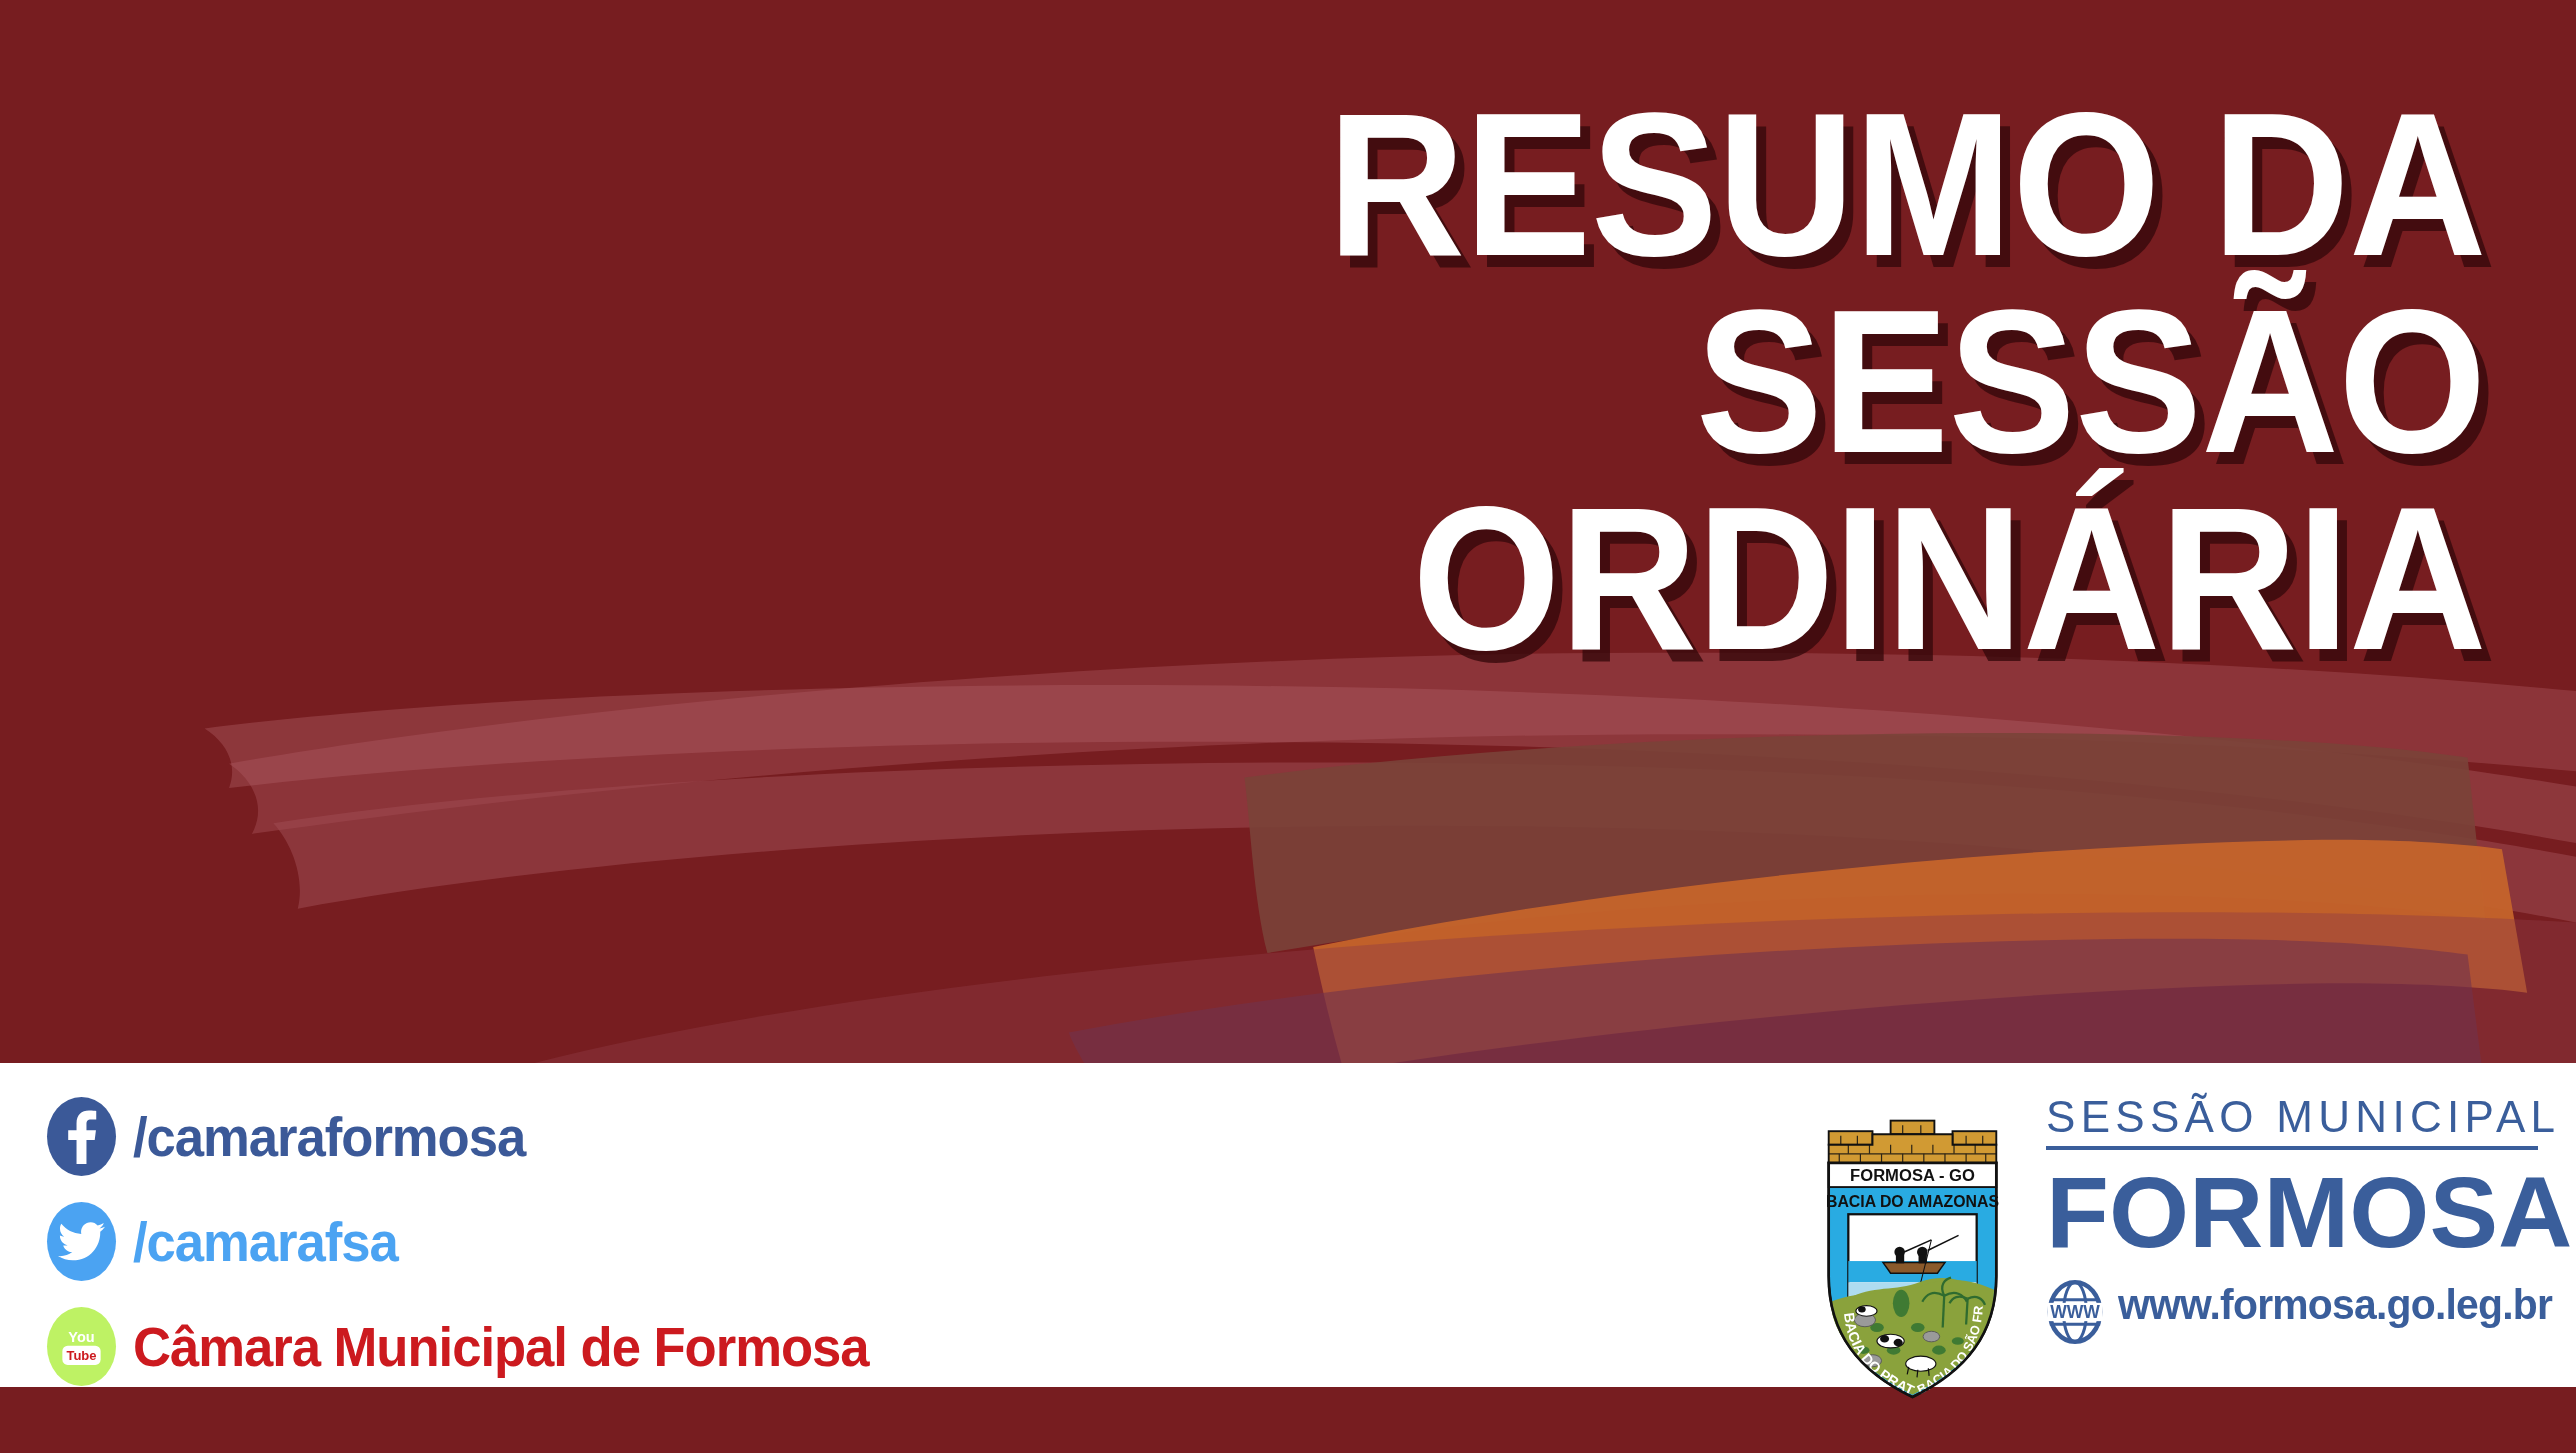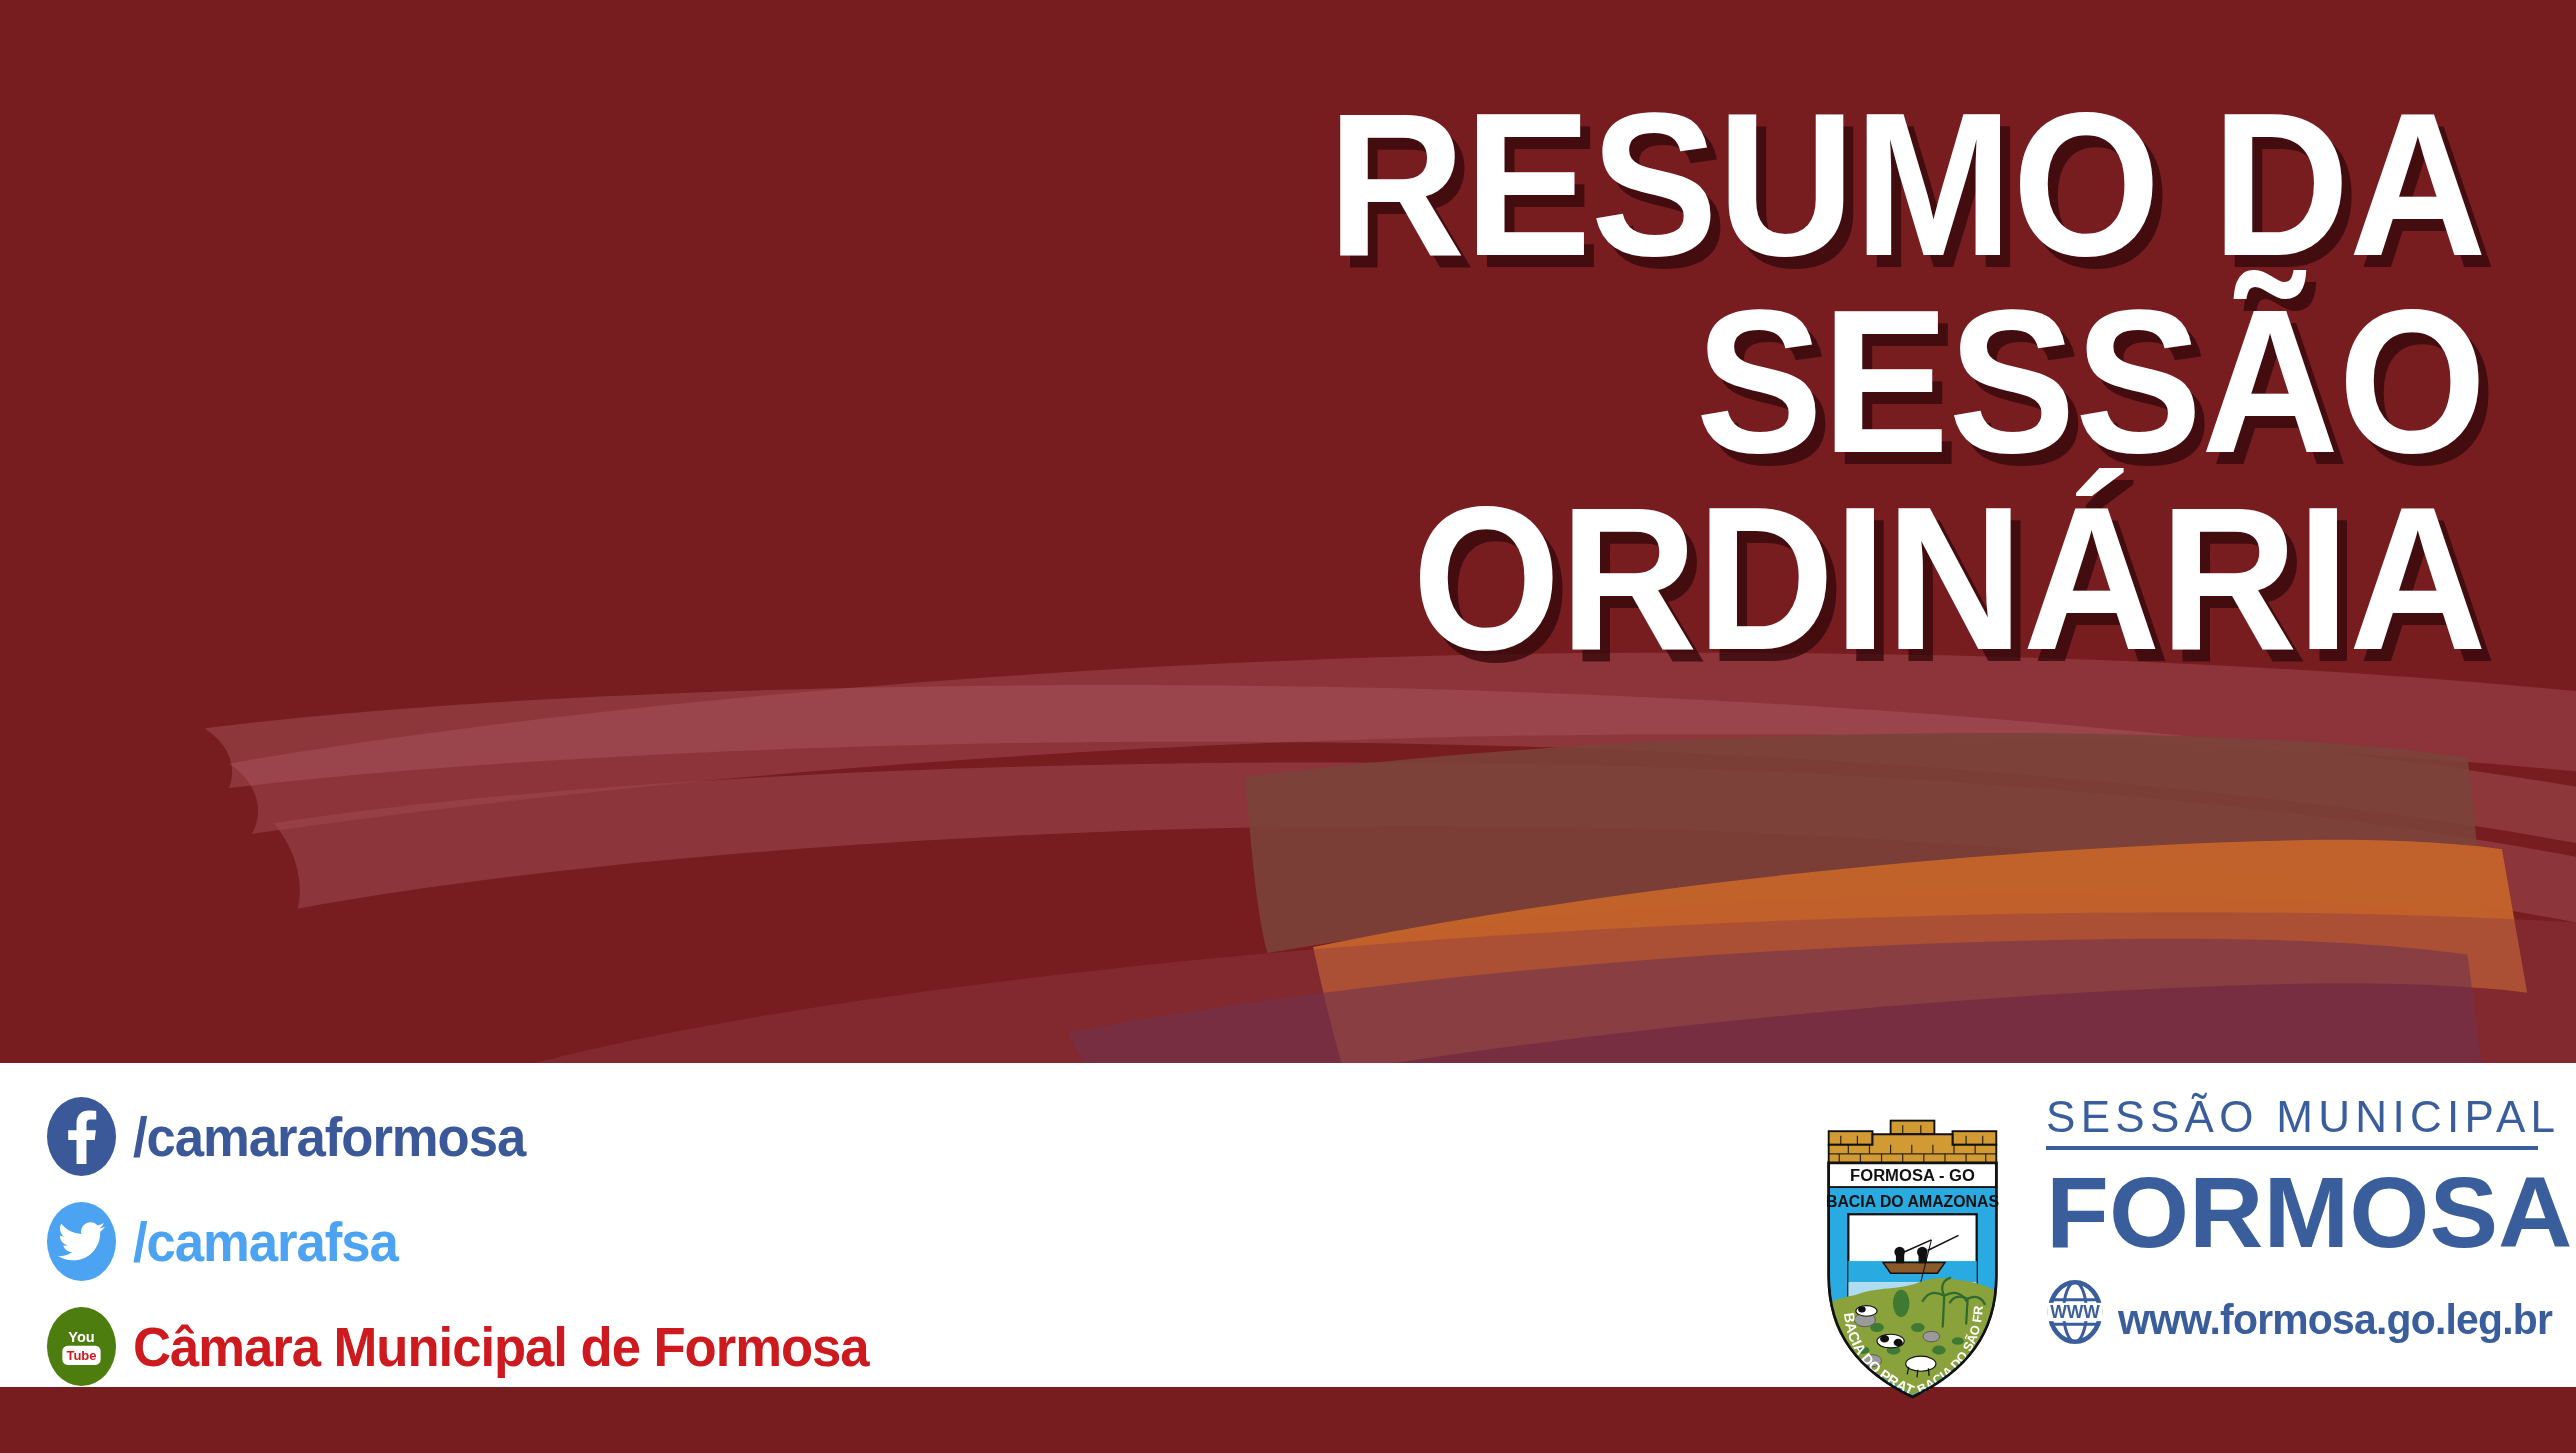--- a/index.html
+++ b/index.html
@@ -148,21 +148,21 @@
     font-size: 101px;
     letter-spacing: 0px;
     line-height: 1.0;
     margin-top: 12.2px;
     white-space: nowrap;
     transform: scaleX(1.02);
     transform-origin: left center;
   }
   #site-row {
     display: flex;
-    align-items: flex-end;
+    align-items: flex-start;
     margin-top: 17px;
   }
   #globe-icon { flex: 0 0 auto; margin-right: 13.7px; }
   #site-url {
     color: #3A5E9B;
     font-family: "Liberation Sans", sans-serif;
     font-weight: bold;
     font-size: 43px;
     letter-spacing: -0.8px;
     white-space: nowrap;
@@ -229,21 +229,21 @@
       <div class="social-row">
         <span class="social-icon" style="background:#4BA3F2;">
           <svg width="47" height="40" viewBox="0 0 64 54" aria-hidden="true">
             <path fill="#ffffff" d="M64 6.4c-2.4 1-4.9 1.8-7.5 2.1 2.7-1.6 4.8-4.2 5.8-7.3-2.5 1.5-5.3 2.6-8.3 3.2C51.6 1.7 48.2 0 44.5 0c-7.3 0-13.1 5.9-13.1 13.1 0 1 .1 2 .3 3C20.7 15.6 11 10.3 4.5 2.3c-1.1 1.9-1.8 4.2-1.8 6.6 0 4.5 2.3 8.5 5.8 10.9-2.1-.1-4.1-.7-5.9-1.6v.2c0 6.4 4.5 11.7 10.5 12.9-1.1.3-2.3.5-3.5.5-.8 0-1.7-.1-2.5-.2 1.7 5.2 6.5 9 12.3 9.1-4.5 3.5-10.2 5.6-16.3 5.6-1.1 0-2.1-.1-3.1-.2C5.8 49.9 12.8 52 20.1 52c24.2 0 37.4-20 37.4-37.4 0-.6 0-1.1 0-1.7C60 11.2 62.2 9 64 6.4z"></path>
           </svg>
         </span>
         <span class="social-label" style="color:#4BA3F2;">/camarafsa</span>
       </div>
 
       <div class="social-row">
-        <span class="social-icon" style="background:#4d7c0f;">
+        <span class="social-icon" style="background:#bef264;">
           <svg width="49" height="49" viewBox="0 0 64 64" aria-hidden="true">
             <text x="32" y="26" text-anchor="middle" fill="#ffffff" font-family="Liberation Sans, sans-serif" font-size="19" font-weight="bold">You</text>
             <rect x="7" y="31" width="50" height="25" rx="7" ry="7" fill="#ffffff"></rect>
             <text x="32" y="50" text-anchor="middle" fill="#CC1A1F" font-family="Liberation Sans, sans-serif" font-size="17" font-weight="bold">Tube</text>
           </svg>
         </span>
         <span class="social-label" style="color:#CC1A1F;">Câmara Municipal de Formosa</span>
       </div>
     </div>
 

